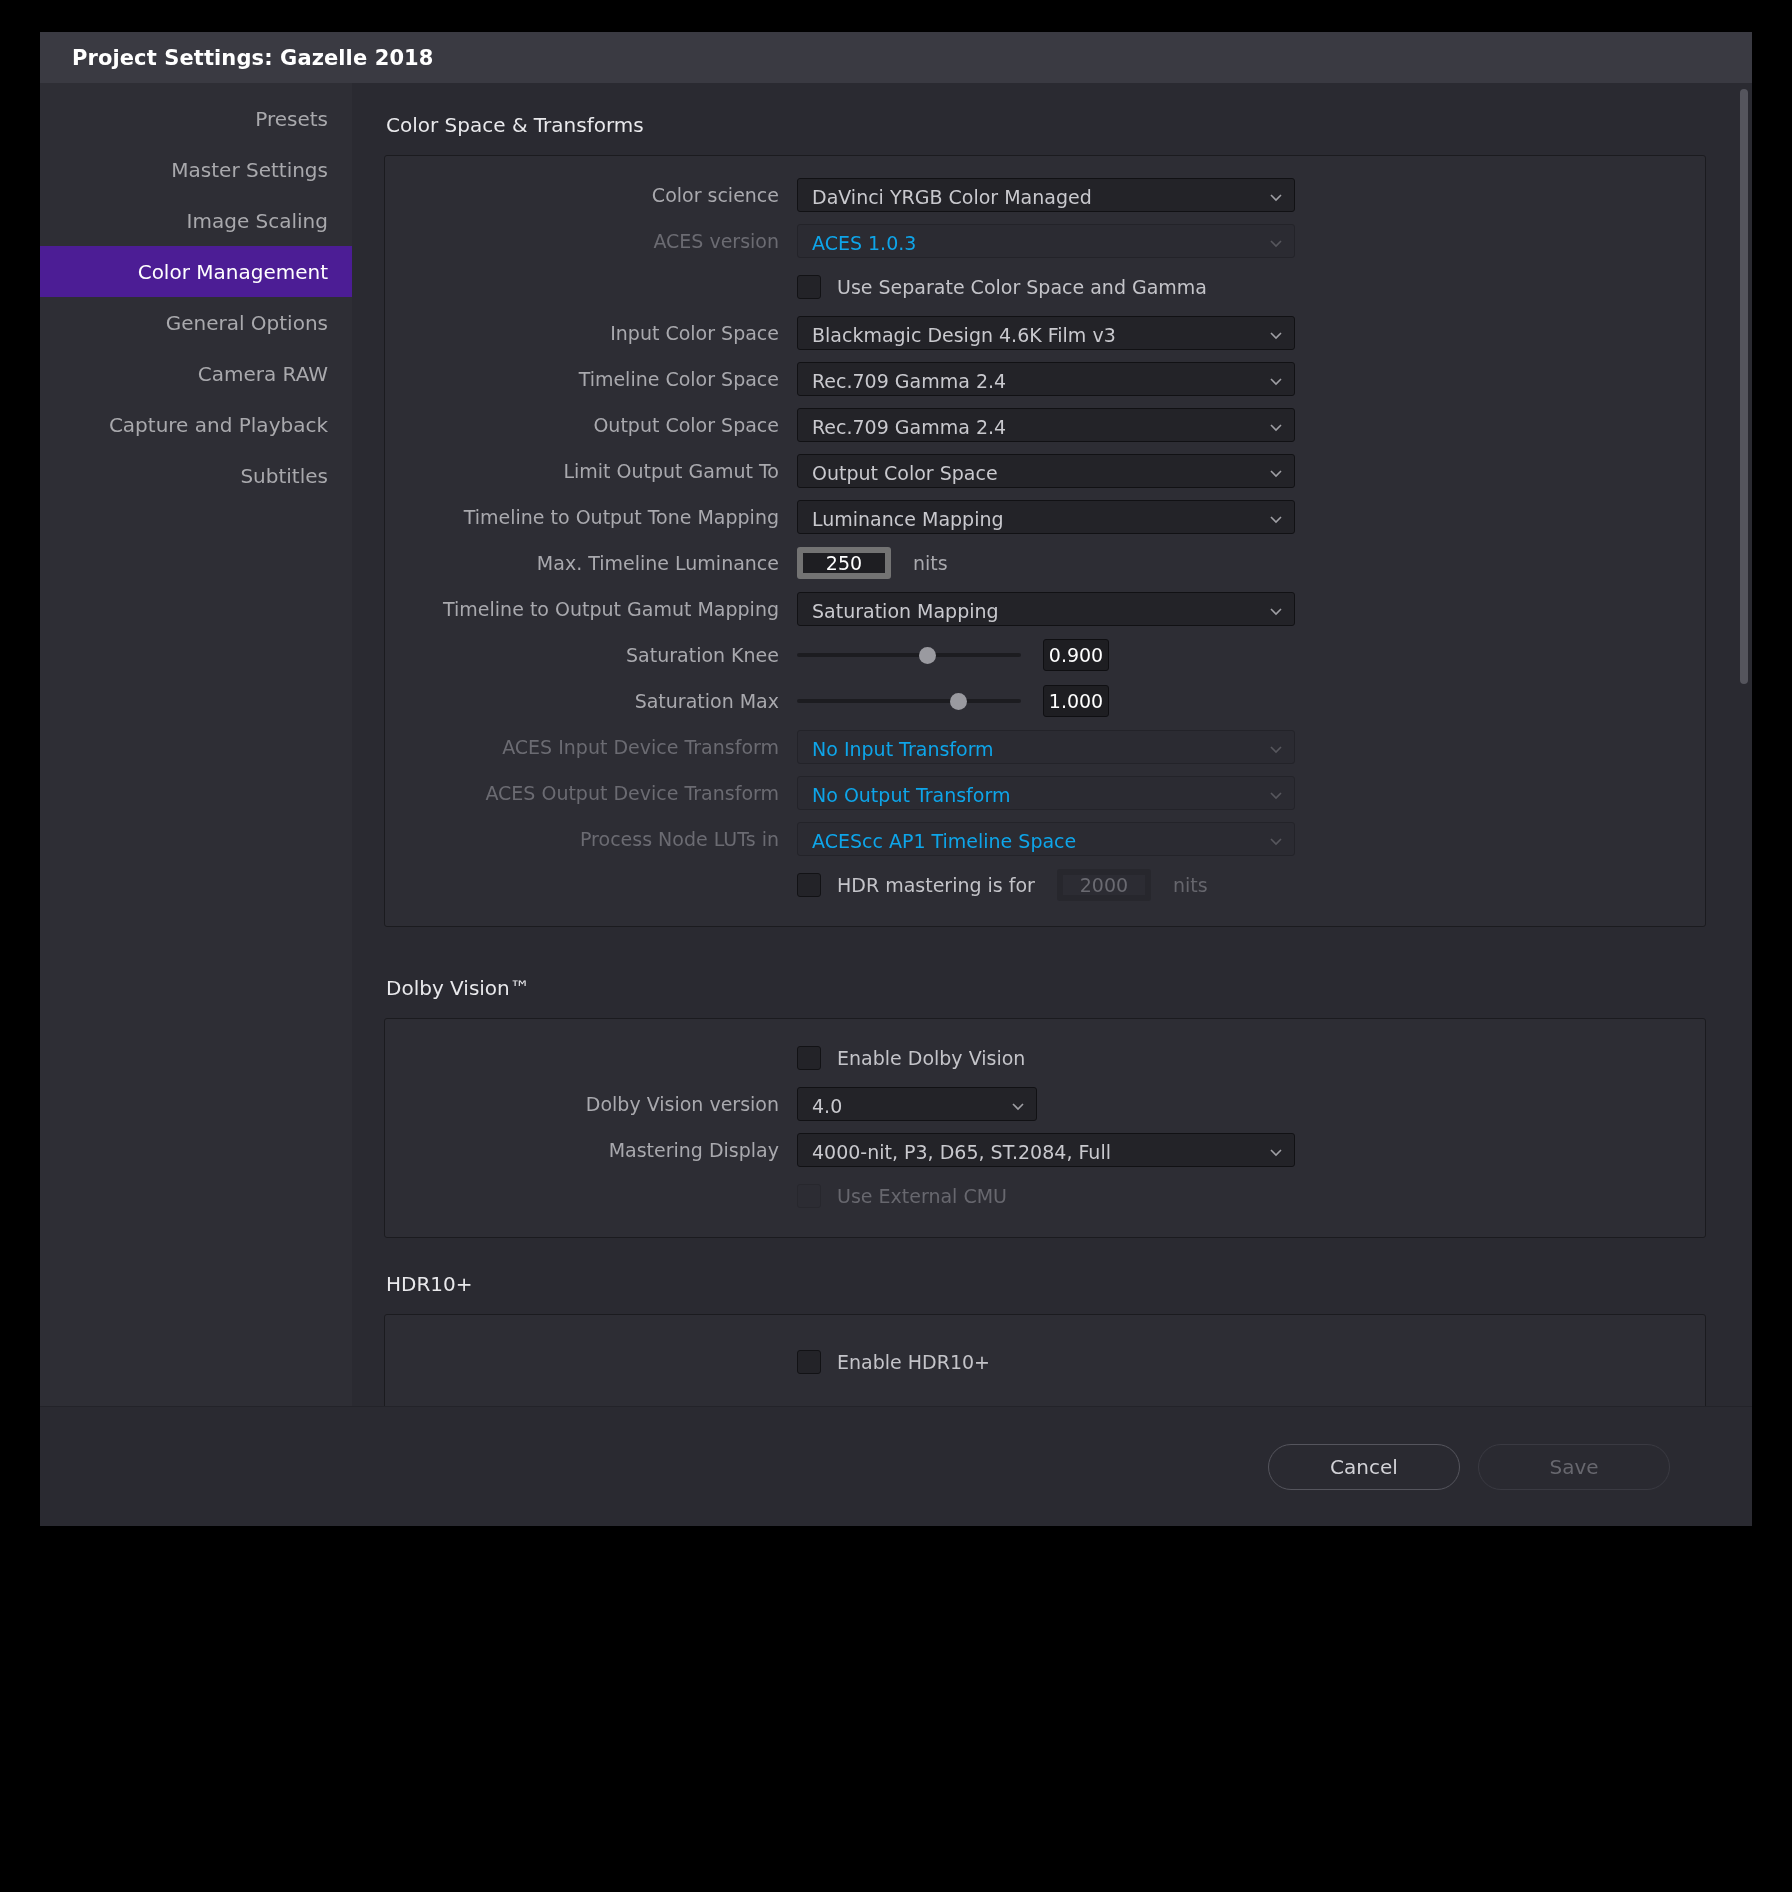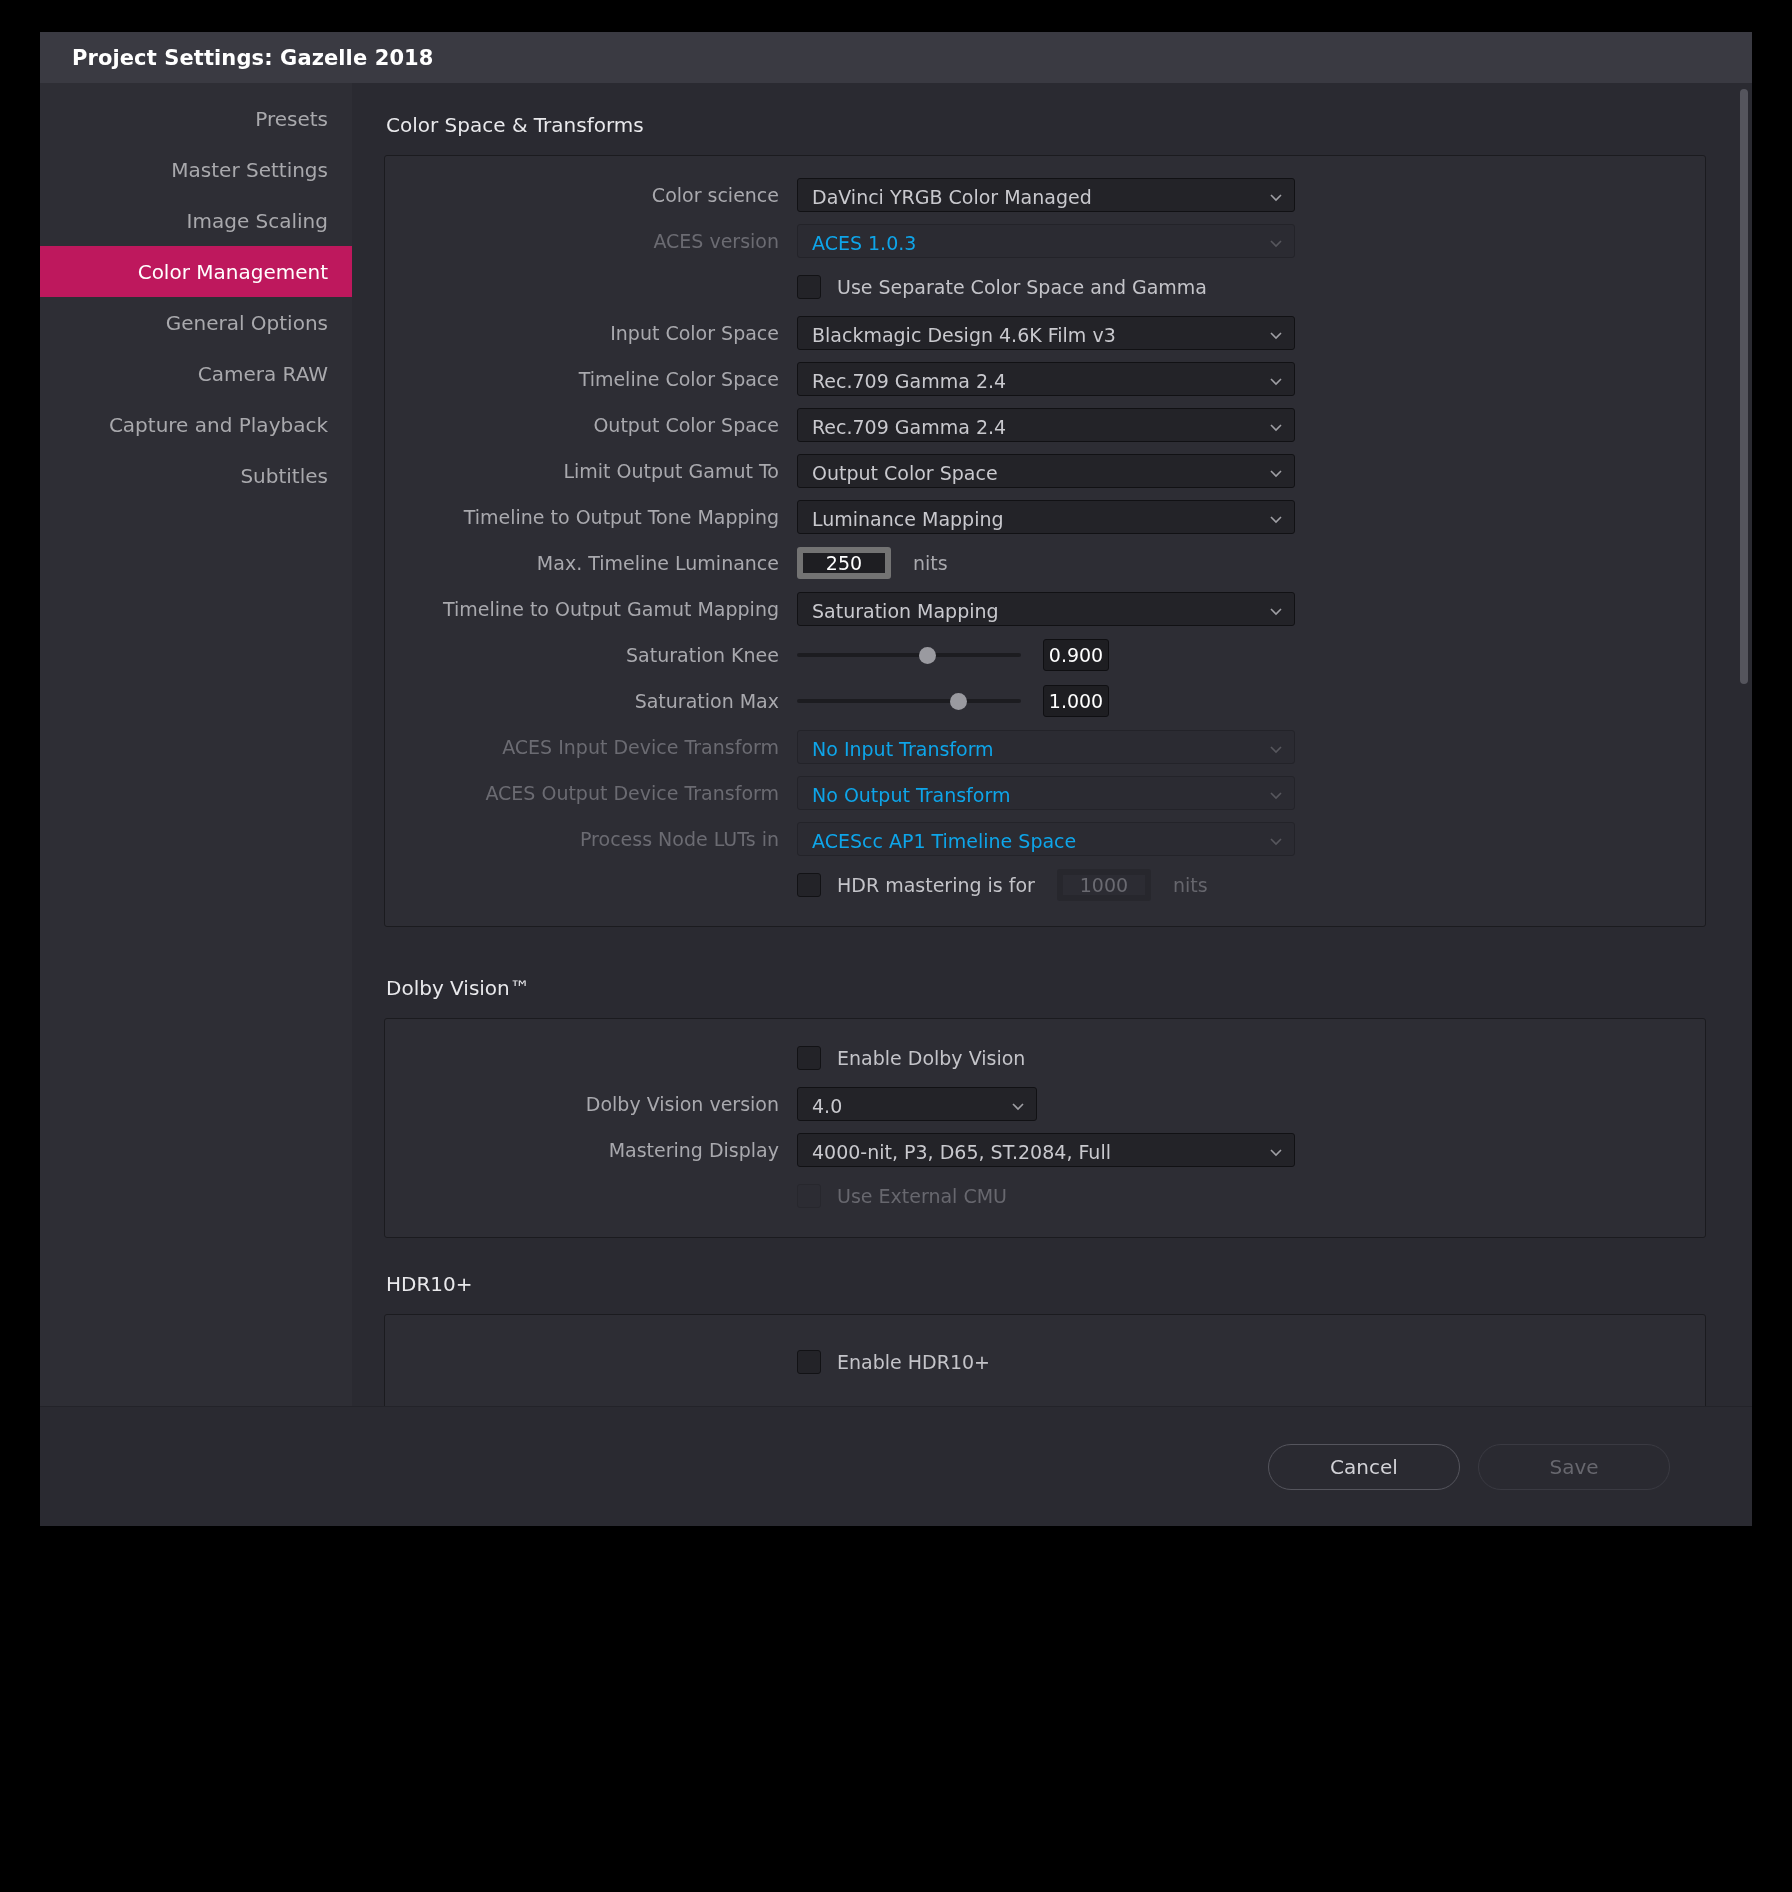--- a/index.html
+++ b/index.html
@@ -63,21 +63,21 @@
     height: 51px;
     display: flex;
     align-items: center;
     justify-content: flex-end;
     padding-right: 24px;
     box-sizing: border-box;
     color: #a9a9ad;
     font-size: 20px;
   }
   .sidebar-item.active {
-    background: #be185d;
+    background: #4c1d95;
     color: #ffffff;
   }
 
   
   .content-wrap {
     flex: 1;
     min-width: 0;
     position: relative;
     background: #2a2a31;
     overflow: hidden;
@@ -487,21 +487,21 @@
               <svg class="chev" viewBox="0 0 16 16">
                   <path d="M3 6 L8 11 L13 6" fill="none" stroke="#c9c9ce" stroke-width="1.6"></path>
                 </svg>
             </div>
           </div>
 
           <div class="cbrow">
             <div class="spacer"></div>
             <div class="checkbox"></div>
             <div class="cb-label">HDR mastering is for</div>
-            <div class="numfield dim" style="margin-left:22px;">1000</div>
+            <div class="numfield dim" style="margin-left:22px;">2000</div>
             <div class="unit dim">nits</div>
           </div>
 
         </div>
 
         <div class="section-title" style="margin-top:49px;">Dolby Vision™</div>
 
         <div class="panel" style="padding:16px 0 18px 0;">
 
           <div class="cbrow">

